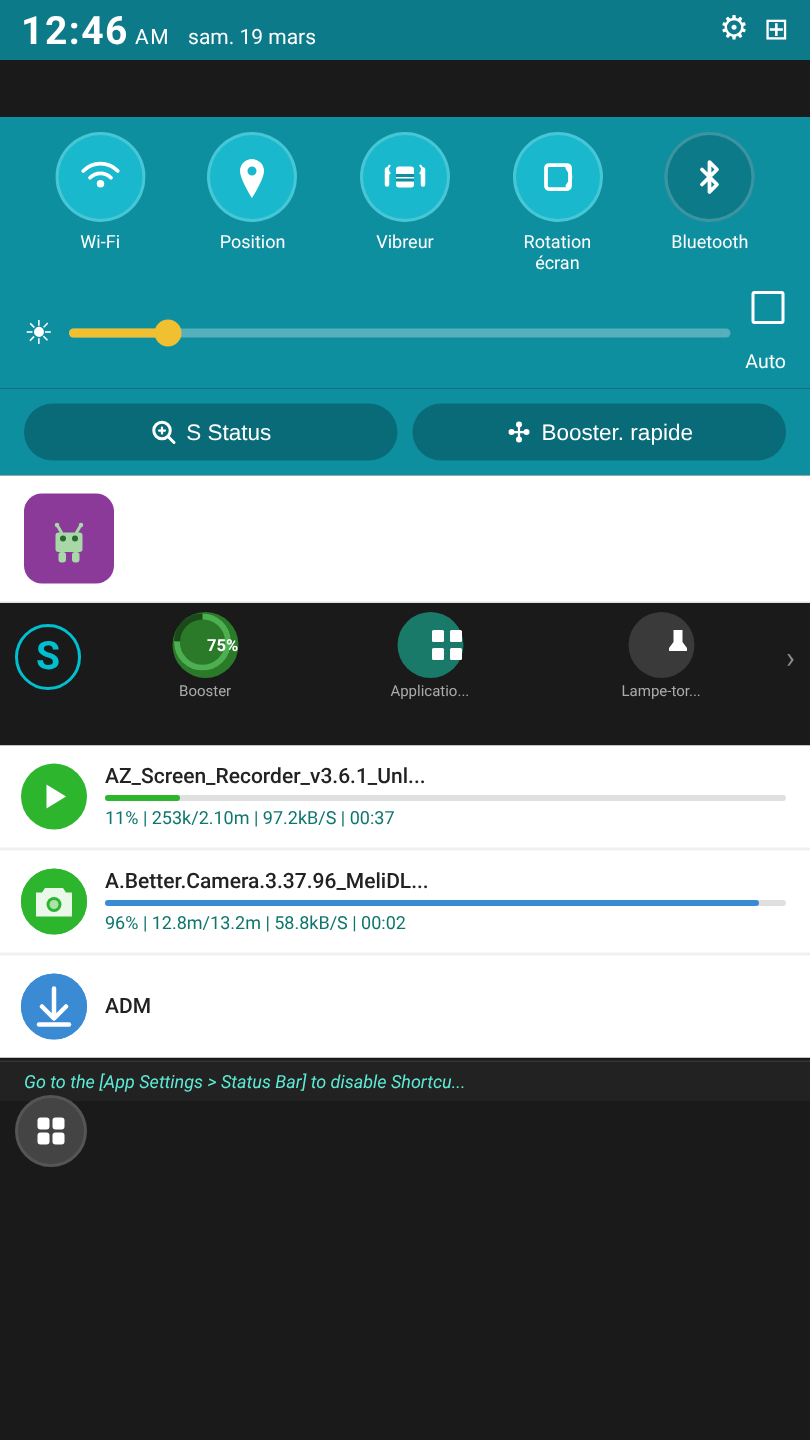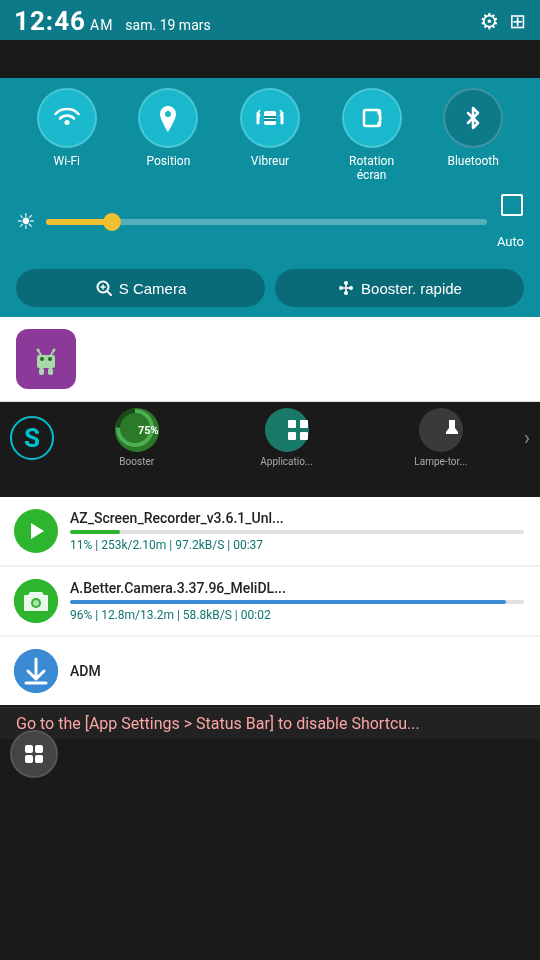--- a/index.html
+++ b/index.html
@@ -9,21 +9,21 @@
       overflow: hidden;
       font-family: 'Roboto', Arial, sans-serif;
       background: #1a1a1a;
     }
 
     
     .status-bar {
       background: #0d7a8a;
       padding: 6px 14px 4px 14px;
       display: flex;
-      align-items: center;
+      align-items: flex-start;
       justify-content: space-between;
     }
     .status-time {
       color: white;
       font-size: 26px;
       font-weight: bold;
       letter-spacing: 1px;
     }
     .status-date {
       color: white;
@@ -296,25 +296,26 @@
       flex-shrink: 0;
     }
 
     
     .bottom-bar {
       background: #222;
       padding: 6px 16px;
       border-top: 1px solid #333;
     }
     .bottom-bar-text {
-      color: #fca5a5;
-      font-size: 16px;
+      color: #5eead4;
+      font-size: 12px;
       white-space: nowrap;
       overflow: hidden;
       text-overflow: ellipsis;
+      font-style: italic;
     }
 
     
     .badge-overlay {
       position: fixed;
       left: 10px;
       top: 730px;
       width: 48px;
       height: 48px;
       border-radius: 50%;
@@ -429,21 +430,21 @@
   </div>
 </div>
 
 <div class="buttons-row">
   <button class="action-btn">
     <svg width="18" height="18" viewBox="0 0 18 18" fill="none">
       <circle cx="8" cy="8" r="5.5" stroke="white" stroke-width="2"></circle>
       <line x1="12" y1="12" x2="16" y2="16" stroke="white" stroke-width="2" stroke-linecap="round"></line>
       <path d="M6 8h4M8 6v4" stroke="white" stroke-width="1.5" stroke-linecap="round"></path>
     </svg>
-    <span>S Camera</span>
+    <span>S Status</span>
   </button>
   <button class="action-btn">
     <svg width="18" height="18" viewBox="0 0 18 18" fill="white">
       <circle cx="4" cy="9" r="2"></circle>
       <circle cx="14" cy="9" r="2"></circle>
       <circle cx="9" cy="4" r="2"></circle>
       <circle cx="9" cy="14" r="2"></circle>
       <line x1="4" y1="9" x2="14" y2="9" stroke="white" stroke-width="1.5"></line>
       <line x1="9" y1="4" x2="9" y2="14" stroke="white" stroke-width="1.5"></line>
     </svg>

